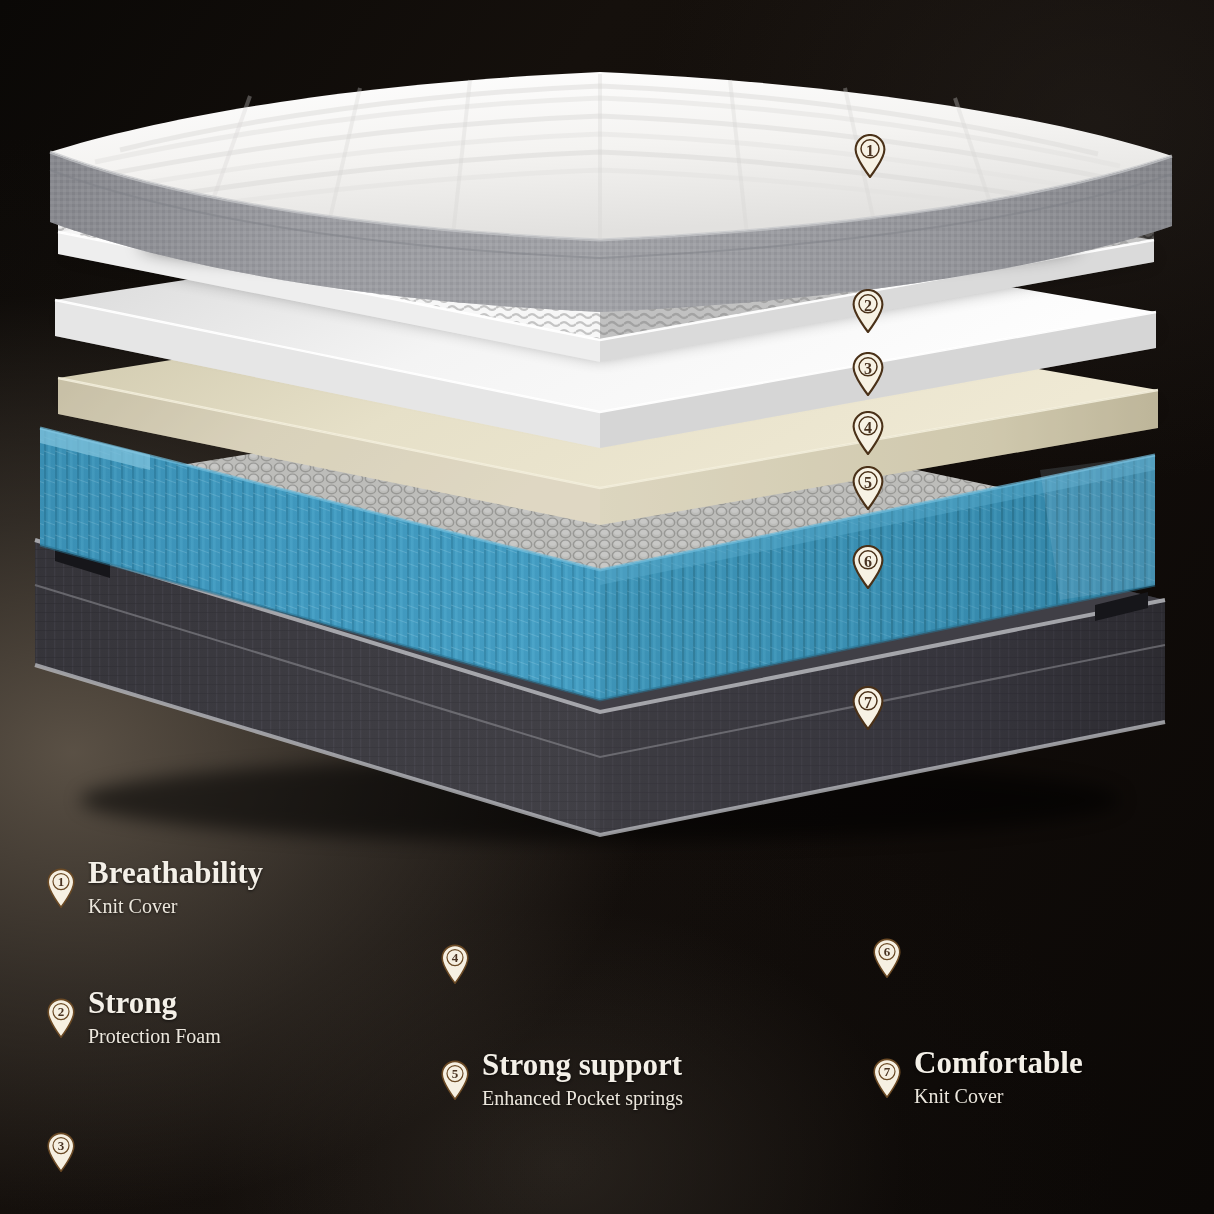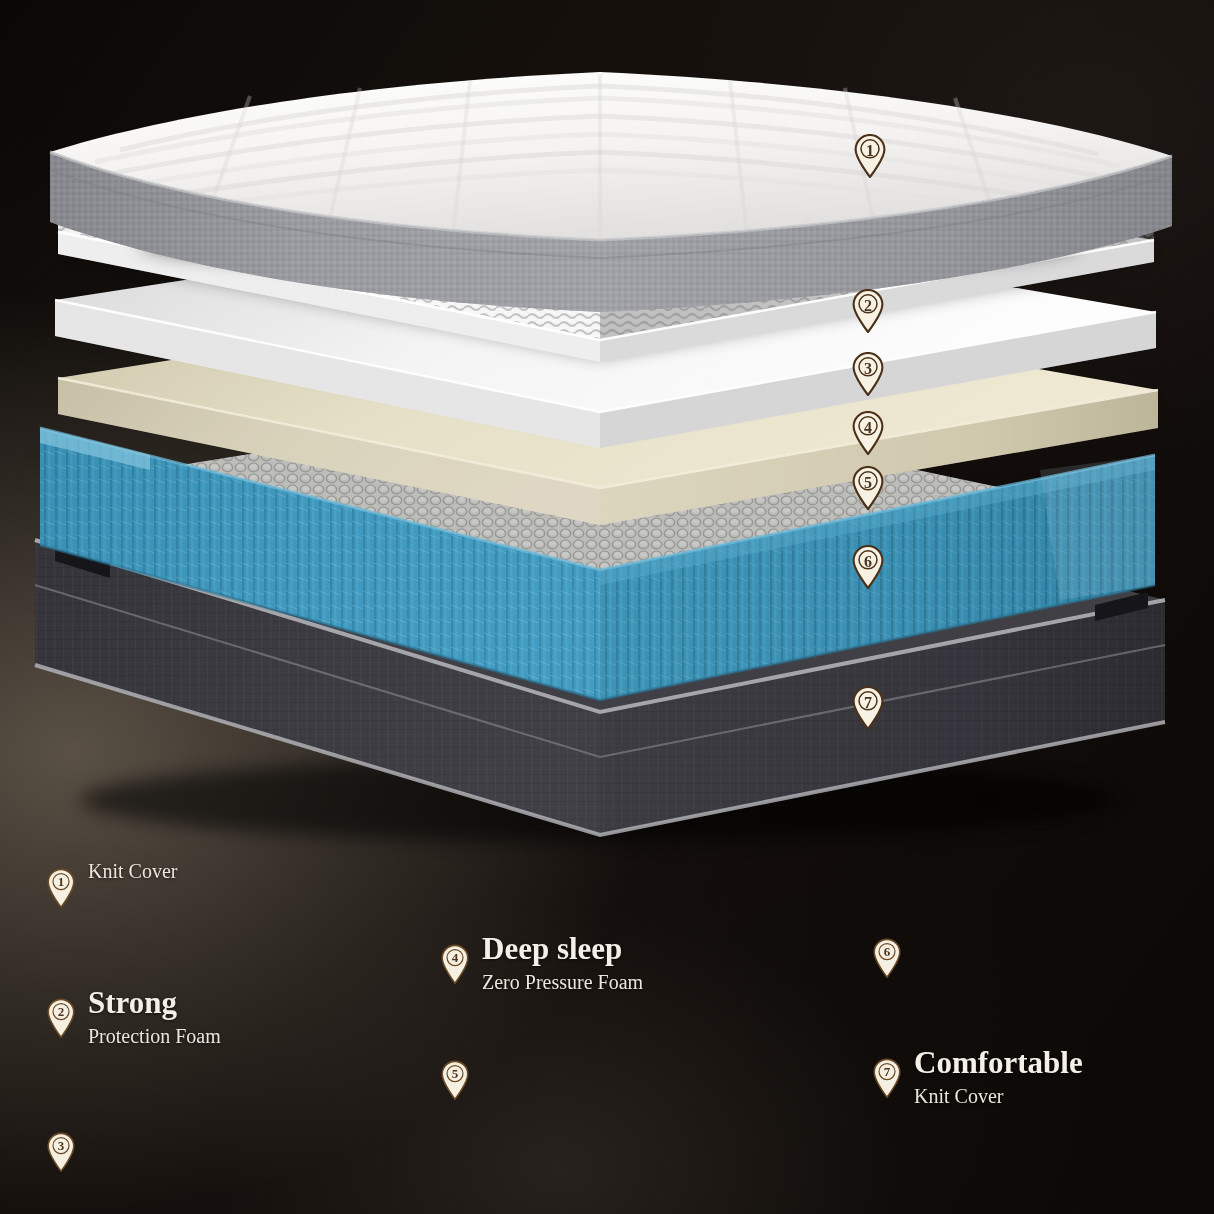--- a/index.html
+++ b/index.html
@@ -362,20 +362,21 @@
 
     <div class="entry e1">
       <div class="pinwrap">
         <svg viewBox="0 0 30 40" xmlns="http://www.w3.org/2000/svg">
           <path d="M15 39.2 C15 39.2 2.2 22.6 2.2 14.2 A12.8 12.8 0 0 1 27.8 14.2 C27.8 22.6 15 39.2 15 39.2 Z" fill="#f6f0e2" stroke="#6b4a25" stroke-width="1.6"></path>
           <circle cx="15" cy="13.6" r="8" fill="none" stroke="#6b4a25" stroke-width="1.2"></circle>
         </svg>
         <span class="num">1</span>
       </div>
       <div class="txt">
+        <div class="title">Breathability</div>
         <div class="sub">Knit Cover</div>
       </div>
     </div>
 
     <div class="entry e2">
       <div class="pinwrap">
         <svg viewBox="0 0 30 40" xmlns="http://www.w3.org/2000/svg">
           <path d="M15 39.2 C15 39.2 2.2 22.6 2.2 14.2 A12.8 12.8 0 0 1 27.8 14.2 C27.8 22.6 15 39.2 15 39.2 Z" fill="#f6f0e2" stroke="#6b4a25" stroke-width="1.6"></path>
           <circle cx="15" cy="13.6" r="8" fill="none" stroke="#6b4a25" stroke-width="1.2"></circle>
         </svg>
@@ -398,33 +399,33 @@
     </div>
 
     <div class="entry e4">
       <div class="pinwrap">
         <svg viewBox="0 0 30 40" xmlns="http://www.w3.org/2000/svg">
           <path d="M15 39.2 C15 39.2 2.2 22.6 2.2 14.2 A12.8 12.8 0 0 1 27.8 14.2 C27.8 22.6 15 39.2 15 39.2 Z" fill="#f6f0e2" stroke="#6b4a25" stroke-width="1.6"></path>
           <circle cx="15" cy="13.6" r="8" fill="none" stroke="#6b4a25" stroke-width="1.2"></circle>
         </svg>
         <span class="num">4</span>
       </div>
+    </div>
+
+    <div class="entry e5">
+      <div class="pinwrap">
+        <svg viewBox="0 0 30 40" xmlns="http://www.w3.org/2000/svg">
+          <path d="M15 39.2 C15 39.2 2.2 22.6 2.2 14.2 A12.8 12.8 0 0 1 27.8 14.2 C27.8 22.6 15 39.2 15 39.2 Z" fill="#f6f0e2" stroke="#6b4a25" stroke-width="1.6"></path>
+          <circle cx="15" cy="13.6" r="8" fill="none" stroke="#6b4a25" stroke-width="1.2"></circle>
+        </svg>
+        <span class="num">5</span>
+      </div>
       <div class="txt">
-        <div class="title">Deep sleep</div>
-        <div class="sub">Zero Pressure Foam</div>
-      </div>
-    </div>
-
-    <div class="entry e5">
-      <div class="pinwrap">
-        <svg viewBox="0 0 30 40" xmlns="http://www.w3.org/2000/svg">
-          <path d="M15 39.2 C15 39.2 2.2 22.6 2.2 14.2 A12.8 12.8 0 0 1 27.8 14.2 C27.8 22.6 15 39.2 15 39.2 Z" fill="#f6f0e2" stroke="#6b4a25" stroke-width="1.6"></path>
-          <circle cx="15" cy="13.6" r="8" fill="none" stroke="#6b4a25" stroke-width="1.2"></circle>
-        </svg>
-        <span class="num">5</span>
+        <div class="title">Strong support</div>
+        <div class="sub">Enhanced Pocket springs</div>
       </div>
     </div>
 
     <div class="entry e6">
       <div class="pinwrap">
         <svg viewBox="0 0 30 40" xmlns="http://www.w3.org/2000/svg">
           <path d="M15 39.2 C15 39.2 2.2 22.6 2.2 14.2 A12.8 12.8 0 0 1 27.8 14.2 C27.8 22.6 15 39.2 15 39.2 Z" fill="#f6f0e2" stroke="#6b4a25" stroke-width="1.6"></path>
           <circle cx="15" cy="13.6" r="8" fill="none" stroke="#6b4a25" stroke-width="1.2"></circle>
         </svg>
         <span class="num">6</span>

